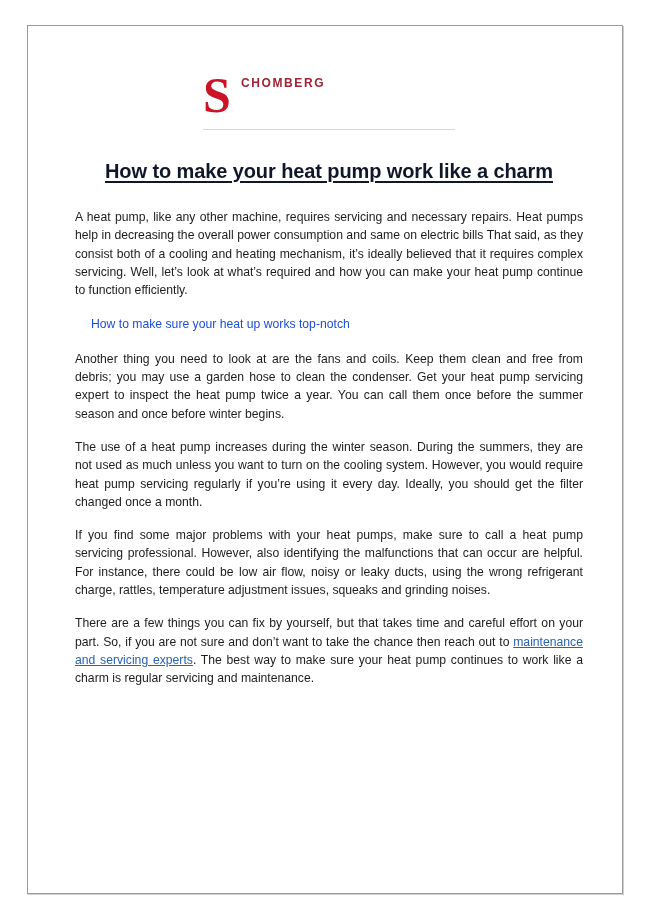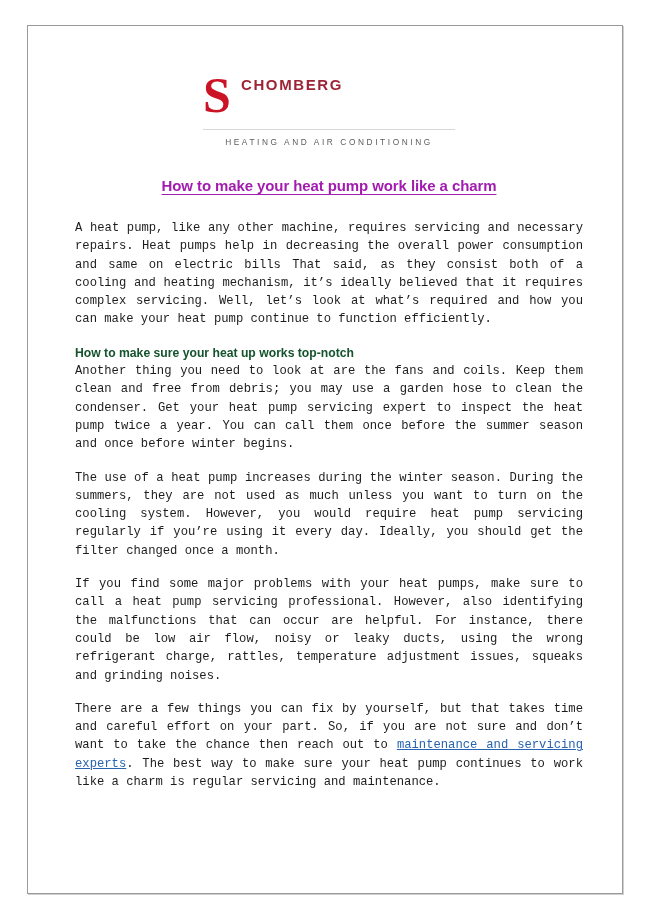--- a/index.html
+++ b/index.html
@@ -71,21 +71,21 @@
   .logo-line {
     position: absolute;
     left: 38px;
     font-family: "Liberation Sans", sans-serif;
     font-weight: bold;
     color: #9e2334;
     white-space: nowrap;
   }
   .logo-line-1 {
     top: 3px;
-    font-size: 15px;
+    font-size: 12px;
     letter-spacing: 1.6px;
   }
   .logo-line-2 {
     top: 25px;
     font-size: 17px;
     letter-spacing: 1.2px;
   }
   .logo-line-2 .sc {
     font-size: 13px;
   }
@@ -104,70 +104,68 @@
     letter-spacing: 2.6px;
     white-space: nowrap;
   }
 
   
   .doc-title {
     margin-top: 30px;
     text-align: center;
     font-family: "Liberation Sans", sans-serif;
     font-weight: bold;
-    font-size: 15px;
-    color: #a21caf;
+    font-size: 20px;
+    color: #0f172a;
     text-decoration: underline;
     text-underline-offset: 3px;
     letter-spacing: -0.1px;
   }
 
   
   .body-copy {
     margin-top: 25px;
     font-size: 12.2px;
     line-height: 18.3px;
     color: #1c1c1c;
   }
   .para {
     text-align: justify;
     margin: 0 0 15px 0;
-    font-family: Liberation Mono, monospace;
   }
   .para.tight {
     margin-bottom: 5px;
   }
   .sec-head {
-    font-weight: bold;
+    font-weight: normal;
     font-size: 12.2px;
     line-height: 18.3px;
-    margin: 0;
+    margin: 16px;
     text-align: left;
-    color: #14532d;
+    color: #1d4ed8;
   }
   .doc-link {
     color: #2763b0;
     text-decoration: underline;
   }
 </style>
 </head>
 <body>
 
 <div class="page-canvas">
   <div class="doc-sheet">
     <div class="doc-inner">
 
       <div class="logo-block">
         <div class="logo">
           <div class="logo-rows">
             <span class="logo-bigS">S</span>
             <span class="logo-line logo-line-1">CHOMBERG</span>
           </div>
           <div class="logo-rule"></div>
-          <div class="logo-tagline">HEATING AND AIR CONDITIONING</div>
         </div>
       </div>
 
       <h1 class="doc-title">How to make your heat pump work like a charm</h1>
 
       <div class="body-copy">
 
         <p class="para">A heat pump, like any other machine, requires servicing and necessary repairs. Heat pumps help in decreasing the overall power consumption and same on electric bills That said, as they consist both of a cooling and heating mechanism, it’s ideally believed that it requires complex servicing. Well, let’s look at what’s required and how you can make your heat pump continue to function efficiently.</p>
 
         <p class="sec-head">How to make sure your heat up works top-notch</p>

